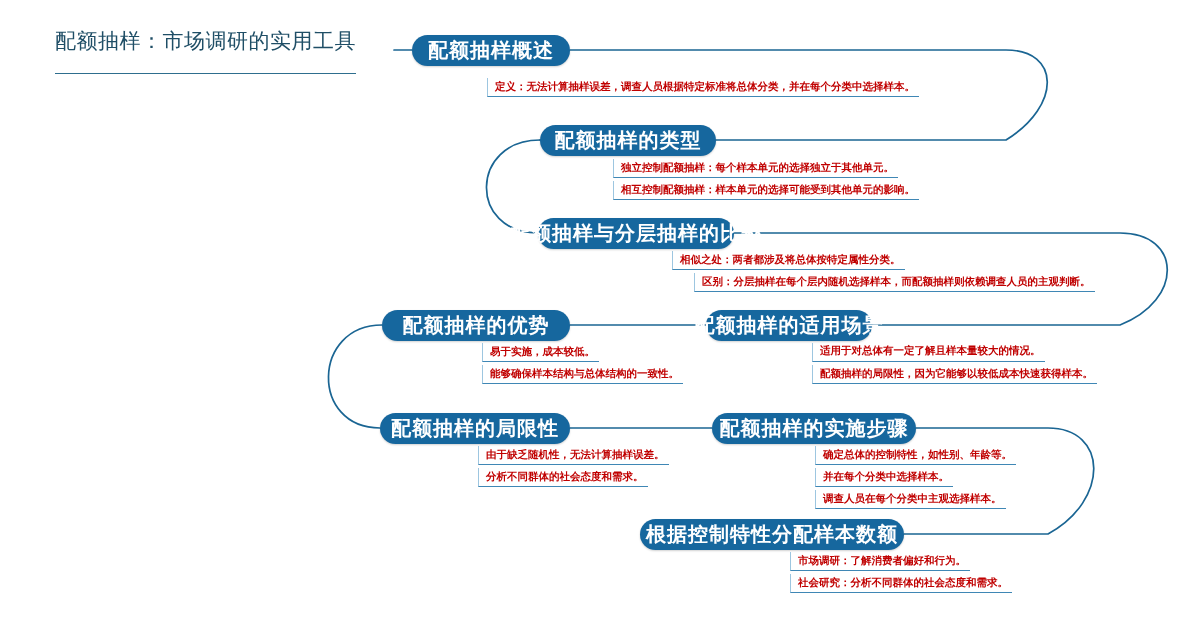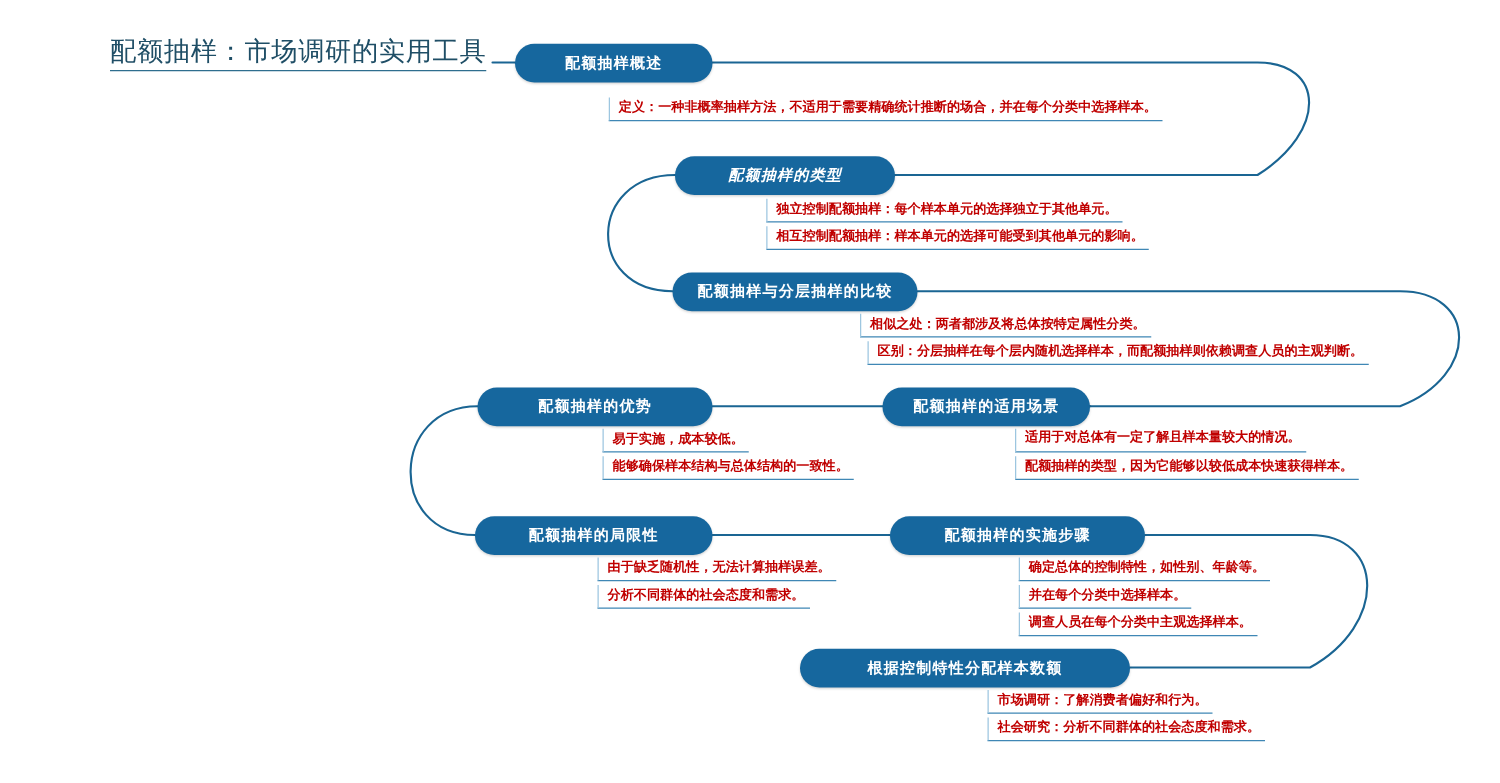--- a/index.html
+++ b/index.html
@@ -14,35 +14,34 @@
 
   
   .root-title{
     position:absolute;
     font-family:"Liberation Serif","DejaVu Serif",serif;
     font-size:21px;
     color:#1F4E66;
     white-space:nowrap;
     letter-spacing:.5px;
     border-bottom:1.6px solid #2E6E8E;
-    padding-bottom:3px;
+    padding-bottom:20px;
     line-height:1.1;
-    margin-left:33px;
   }
 
   
   .node{
     position:absolute;
     display:flex;align-items:center;justify-content:center;
     background:#16679E;
     border-radius:16px;
     color:#ffffff;
     font-family:"Liberation Serif","DejaVu Serif",serif;
     font-weight:bold;
-    font-size:12px;
+    font-size:20px;
     letter-spacing:1px;
     white-space:nowrap;
     box-shadow:0 1px 2px rgba(0,0,0,.18);
     height:31px;
   }
 
   
   .leaf{
     position:absolute;
     white-space:nowrap;
@@ -81,37 +80,37 @@
     <path d="M916,428 L1048,428 C1108,428 1110,500 1048,534 L904,534"></path>
   </g>
 </svg>
 
 <div class="root-title" style="left:55px;top:30px;">配额抽样：市场调研的实用工具</div>
 
 <div class="node" style="left:412px;top:35px;width:158px;">
   <span>配额抽样概述</span>
 </div>
 <div class="leaf" style="left:487px;top:78px;">
-  <span>定义：一种非概率抽样方法，不适用于需要精确统计推断的场合，并在每个分类中选择样本。</span>
+  <span>定义：无法计算抽样误差，调查人员根据特定标准将总体分类，并在每个分类中选择样本。</span>
 </div>
 
-<div class="node" style="left:540px;top:125px;width:176px;font-style:italic;">
+<div class="node" style="left:540px;top:125px;width:176px;">
   <span>配额抽样的类型</span>
 </div>
 <div class="leaf" style="left:613px;top:159px;">
   <span>独立控制配额抽样：每个样本单元的选择独立于其他单元。</span>
 </div>
 <div class="leaf" style="left:613px;top:181px;">
   <span>相互控制配额抽样：样本单元的选择可能受到其他单元的影响。</span>
 </div>
 
 <div class="node" style="left:538px;top:218px;width:196px;">
   <span>配额抽样与分层抽样的比较</span>
 </div>
-<div class="leaf" style="left:688px;top:251px;">
+<div class="leaf" style="left:672px;top:251px;">
   <span>相似之处：两者都涉及将总体按特定属性分类。</span>
 </div>
 <div class="leaf" style="left:694px;top:273px;">
   <span>区别：分层抽样在每个层内随机选择样本，而配额抽样则依赖调查人员的主观判断。</span>
 </div>
 
 <div class="node" style="left:382px;top:310px;width:188px;">
   <span>配额抽样的优势</span>
 </div>
 <div class="leaf" style="left:482px;top:343px;">
@@ -121,21 +120,21 @@
   <span>能够确保样本结构与总体结构的一致性。</span>
 </div>
 
 <div class="node" style="left:706px;top:310px;width:166px;">
   <span>配额抽样的适用场景</span>
 </div>
 <div class="leaf" style="left:812px;top:343px;font-family:Liberation Mono, monospace;">
   <span>适用于对总体有一定了解且样本量较大的情况。</span>
 </div>
 <div class="leaf" style="left:812px;top:365px;">
-  <span>配额抽样的类型，因为它能够以较低成本快速获得样本。</span>
+  <span>配额抽样的局限性，因为它能够以较低成本快速获得样本。</span>
 </div>
 
 <div class="node" style="left:380px;top:413px;width:190px;">
   <span>配额抽样的局限性</span>
 </div>
 <div class="leaf" style="left:478px;top:446px;">
   <span>由于缺乏随机性，无法计算抽样误差。</span>
 </div>
 <div class="leaf" style="left:478px;top:468px;">
   <span>分析不同群体的社会态度和需求。</span>

